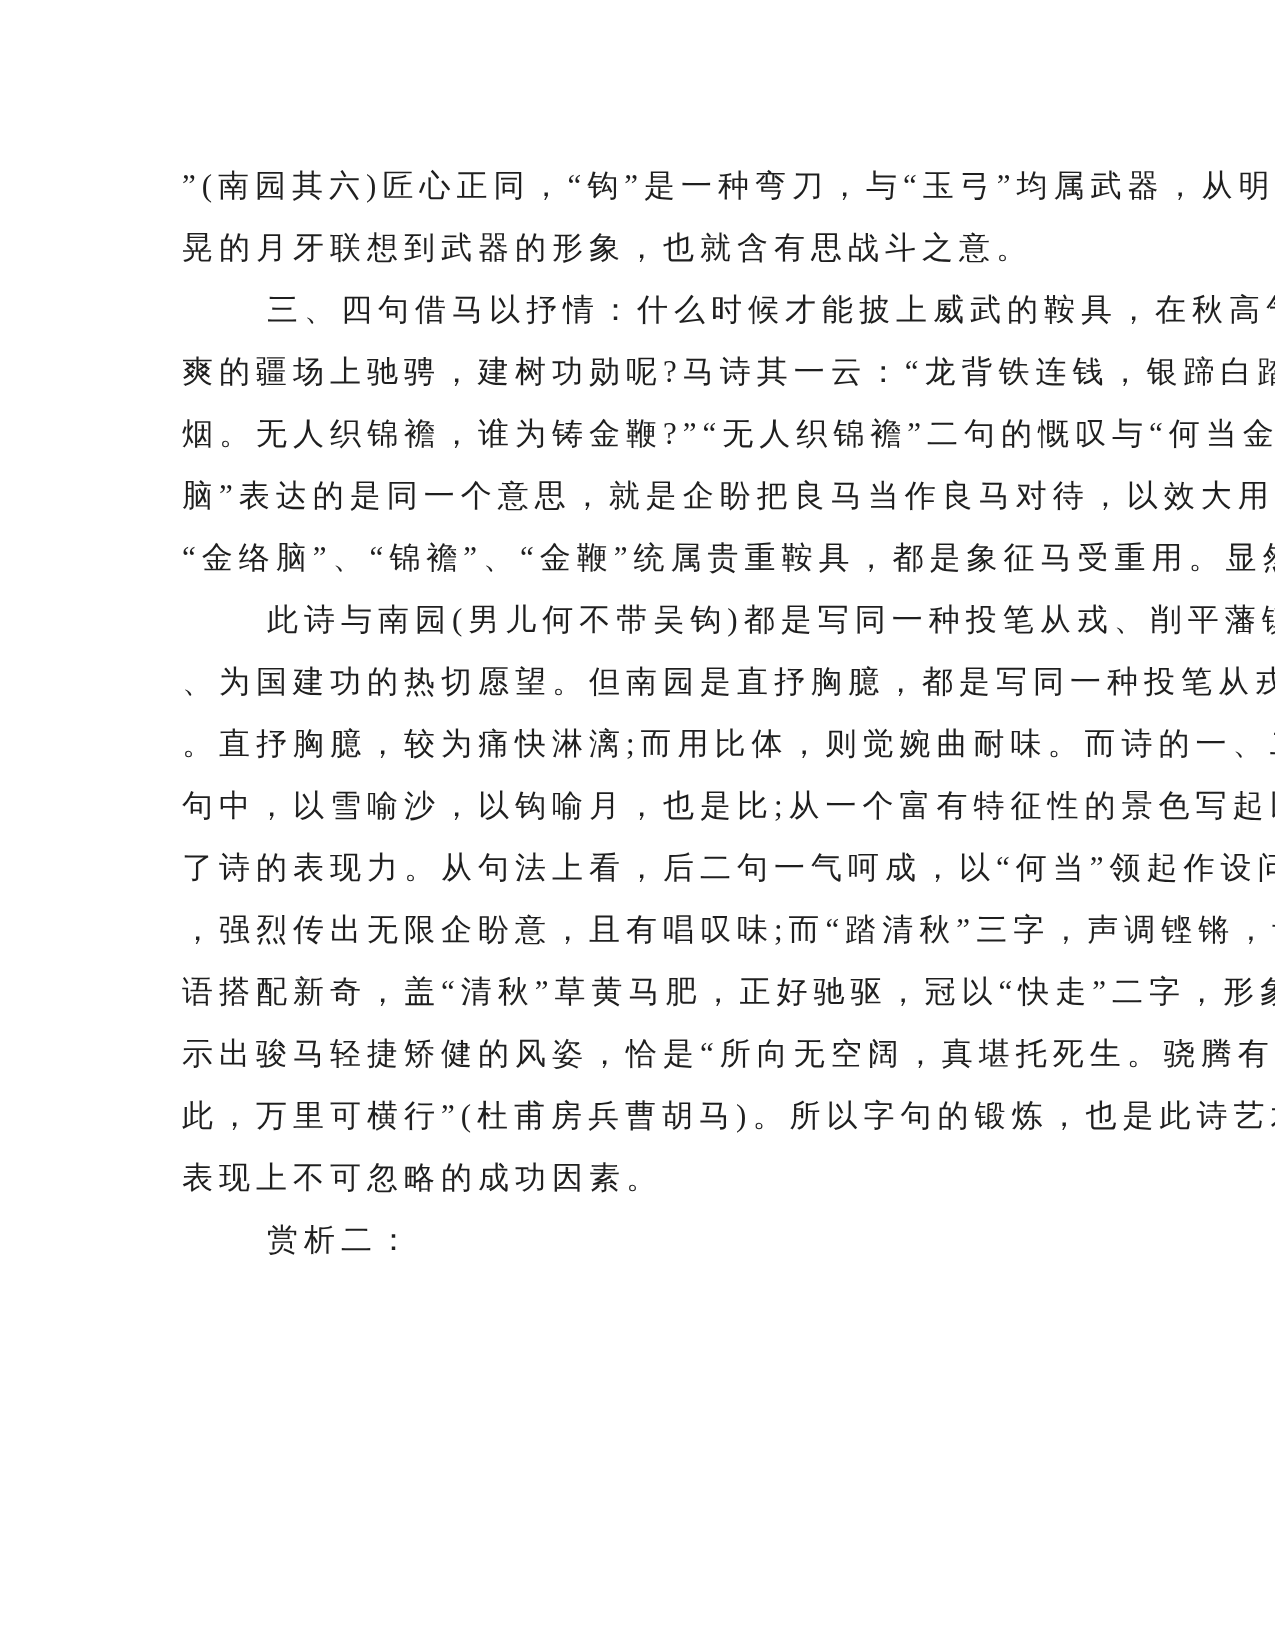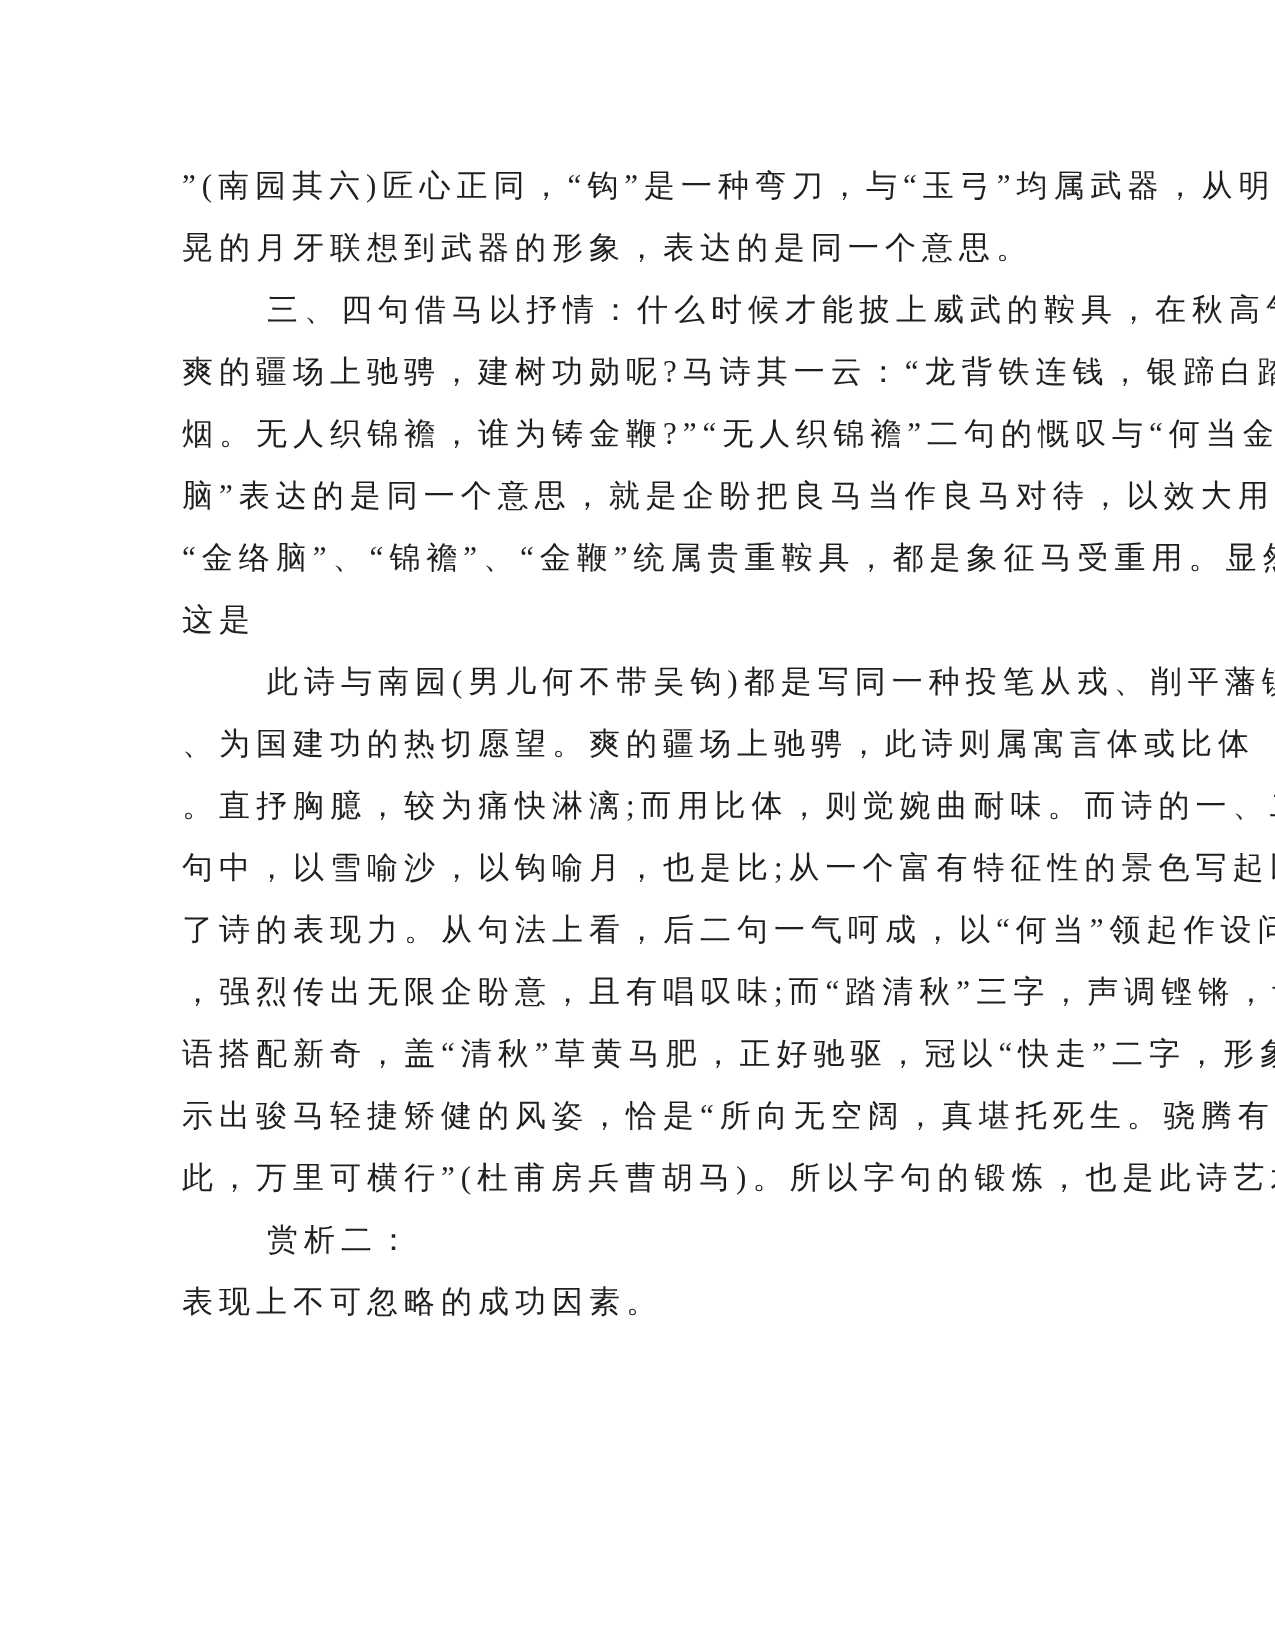--- a/index.html
+++ b/index.html
@@ -33,32 +33,31 @@
   .line.indent {
     padding-left: 85px;
   }
 </style>
 </head>
 <body>
 
 <div class="page">
   <div class="doc" id="doc-body">
       <div class="line">”(南园其六)匠心正同，“钩”是一种弯刀，与“玉弓”均属武器，从明晃</div>
-      <div class="line">晃的月牙联想到武器的形象，表达的是同一个意思。</div>
+      <div class="line">晃的月牙联想到武器的形象，也就含有思战斗之意。</div>
       <div class="line indent">三、四句借马以抒情：什么时候才能披上威武的鞍具，在秋高气</div>
       <div class="line">爽的疆场上驰骋，建树功勋呢?马诗其一云：“龙背铁连钱，银蹄白踏</div>
       <div class="line">烟。无人织锦襜，谁为铸金鞭?”“无人织锦襜”二句的慨叹与“何当金络</div>
       <div class="line">脑”表达的是同一个意思，就是企盼把良马当作良马对待，以效大用。</div>
       <div class="line">“金络脑”、“锦襜”、“金鞭”统属贵重鞍具，都是象征马受重用。显然，</div>
-      <div class="line">这是</div>
       <div class="line indent">此诗与南园(男儿何不带吴钩)都是写同一种投笔从戎、削平藩镇</div>
-      <div class="line">、为国建功的热切愿望。爽的疆场上驰骋，此诗则属寓言体或比体</div>
+      <div class="line">、为国建功的热切愿望。但南园是直抒胸臆，都是写同一种投笔从戎</div>
       <div class="line">。直抒胸臆，较为痛快淋漓;而用比体，则觉婉曲耐味。而诗的一、二</div>
       <div class="line">句中，以雪喻沙，以钩喻月，也是比;从一个富有特征性的景色写起以</div>
       <div class="line">了诗的表现力。从句法上看，后二句一气呵成，以“何当”领起作设问</div>
       <div class="line">，强烈传出无限企盼意，且有唱叹味;而“踏清秋”三字，声调铿锵，词</div>
       <div class="line">语搭配新奇，盖“清秋”草黄马肥，正好驰驱，冠以“快走”二字，形象暗</div>
       <div class="line">示出骏马轻捷矫健的风姿，恰是“所向无空阔，真堪托死生。骁腾有如</div>
       <div class="line">此，万里可横行”(杜甫房兵曹胡马)。所以字句的锻炼，也是此诗艺术</div>
+      <div class="line">表现上不可忽略的成功因素。</div>
       <div class="line indent">赏析二：</div>
-      <div class="line">表现上不可忽略的成功因素。</div>
     </div>
 </div>
 
 </body></html>

